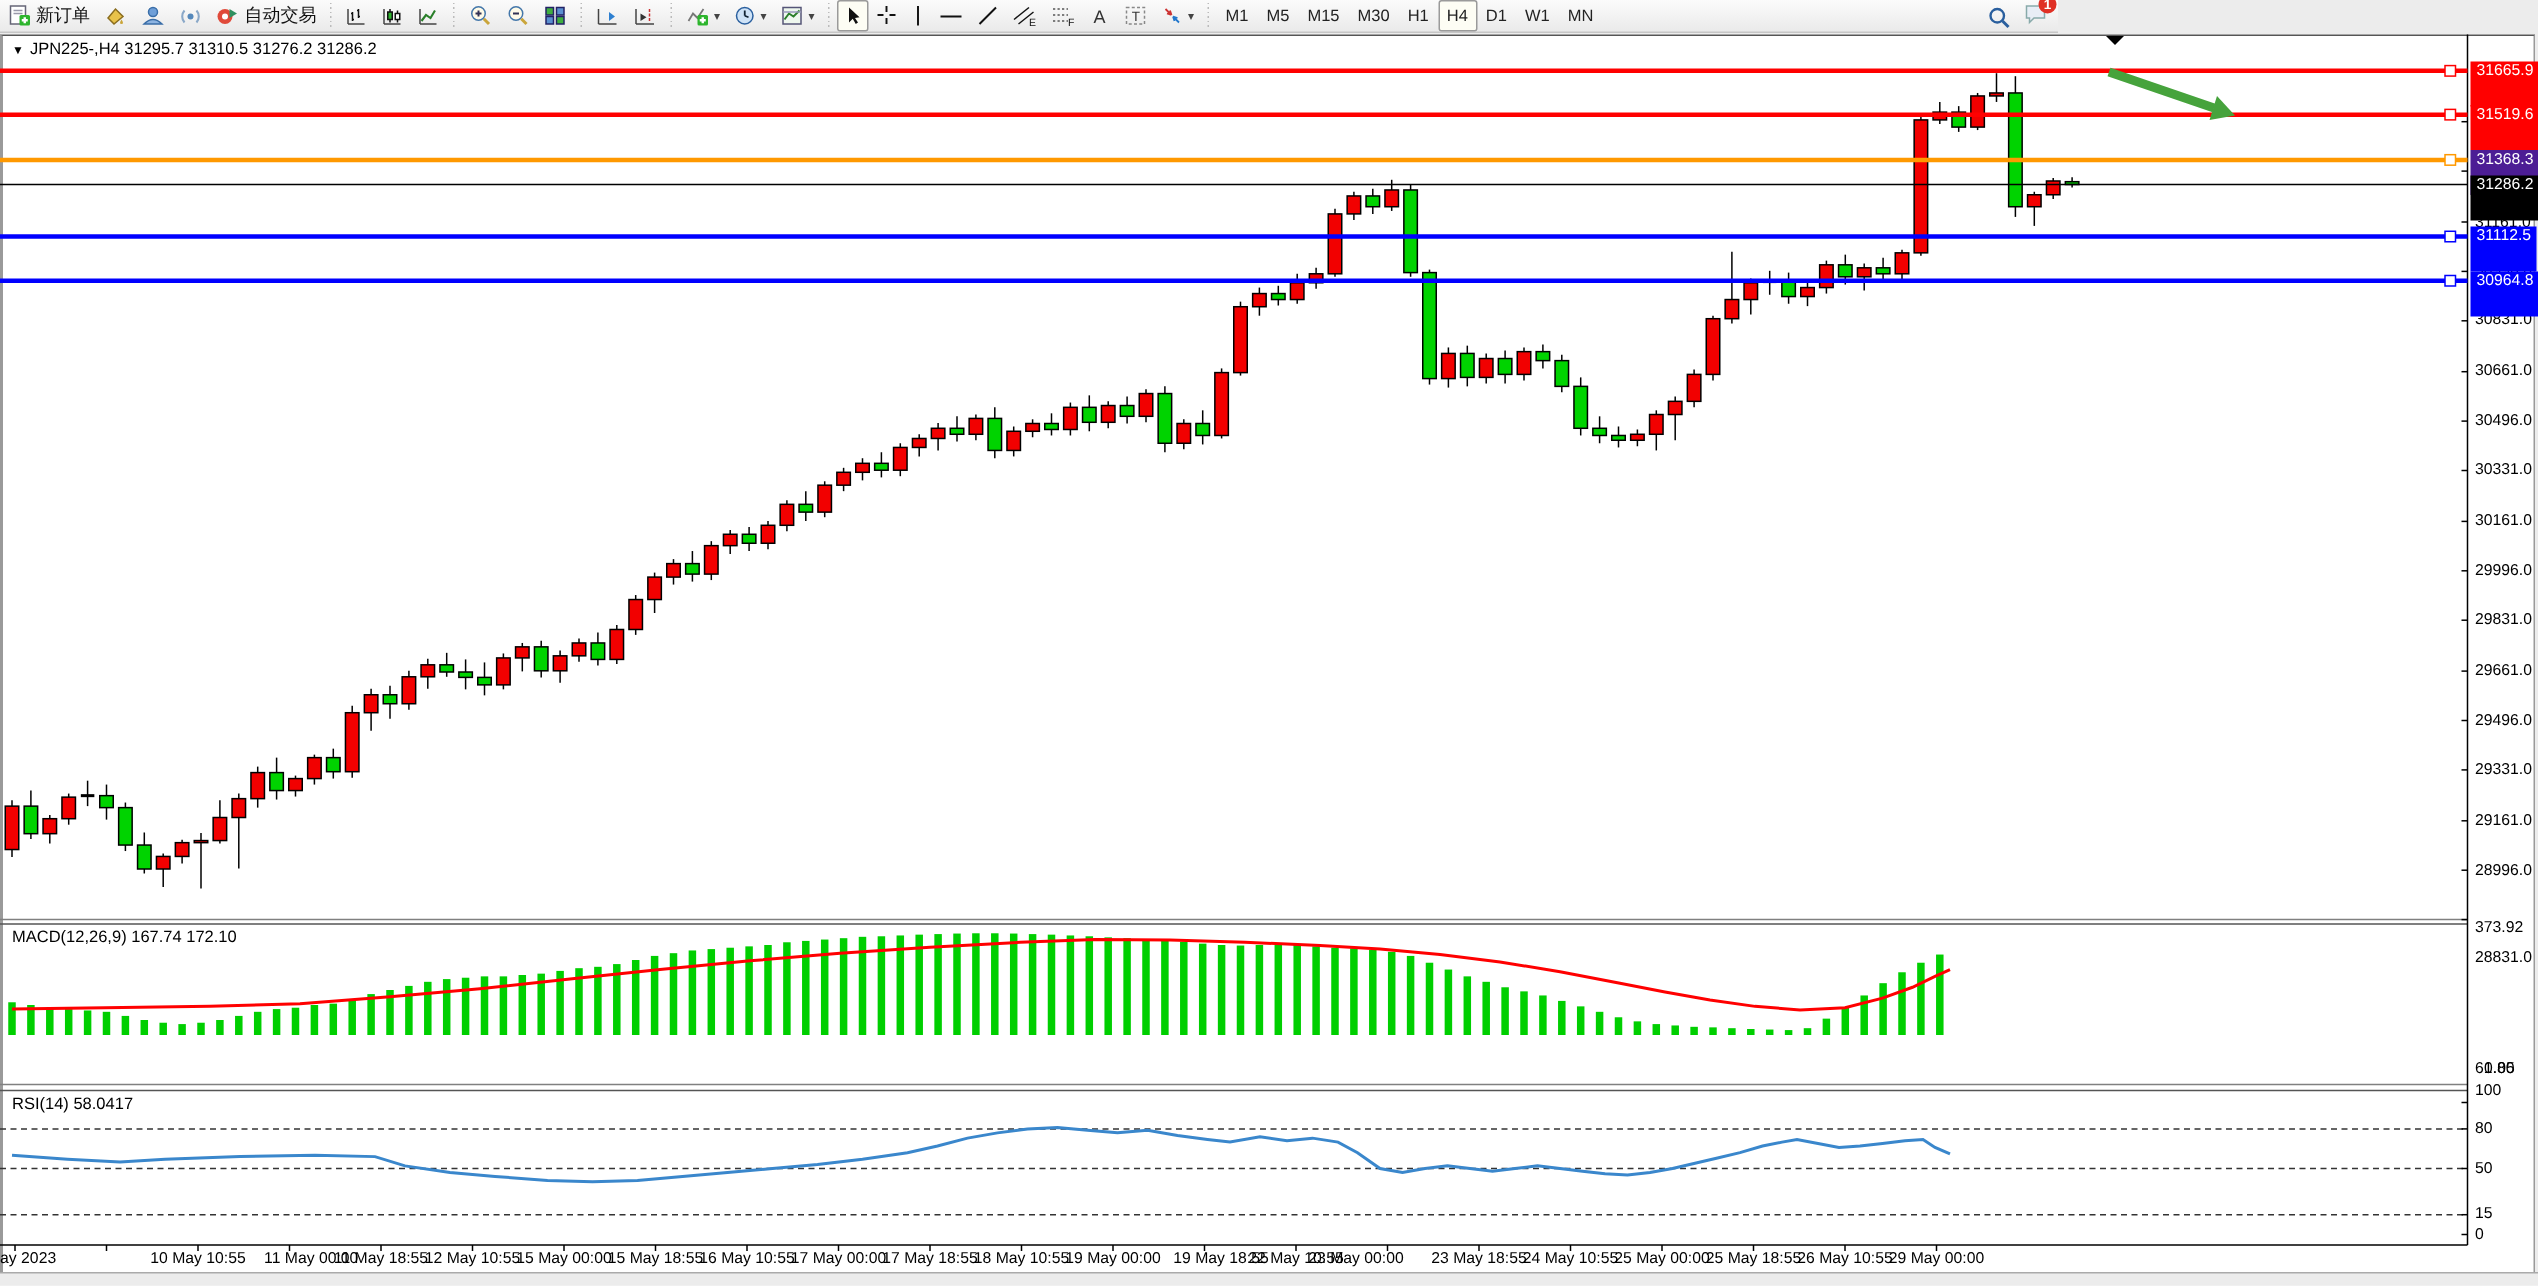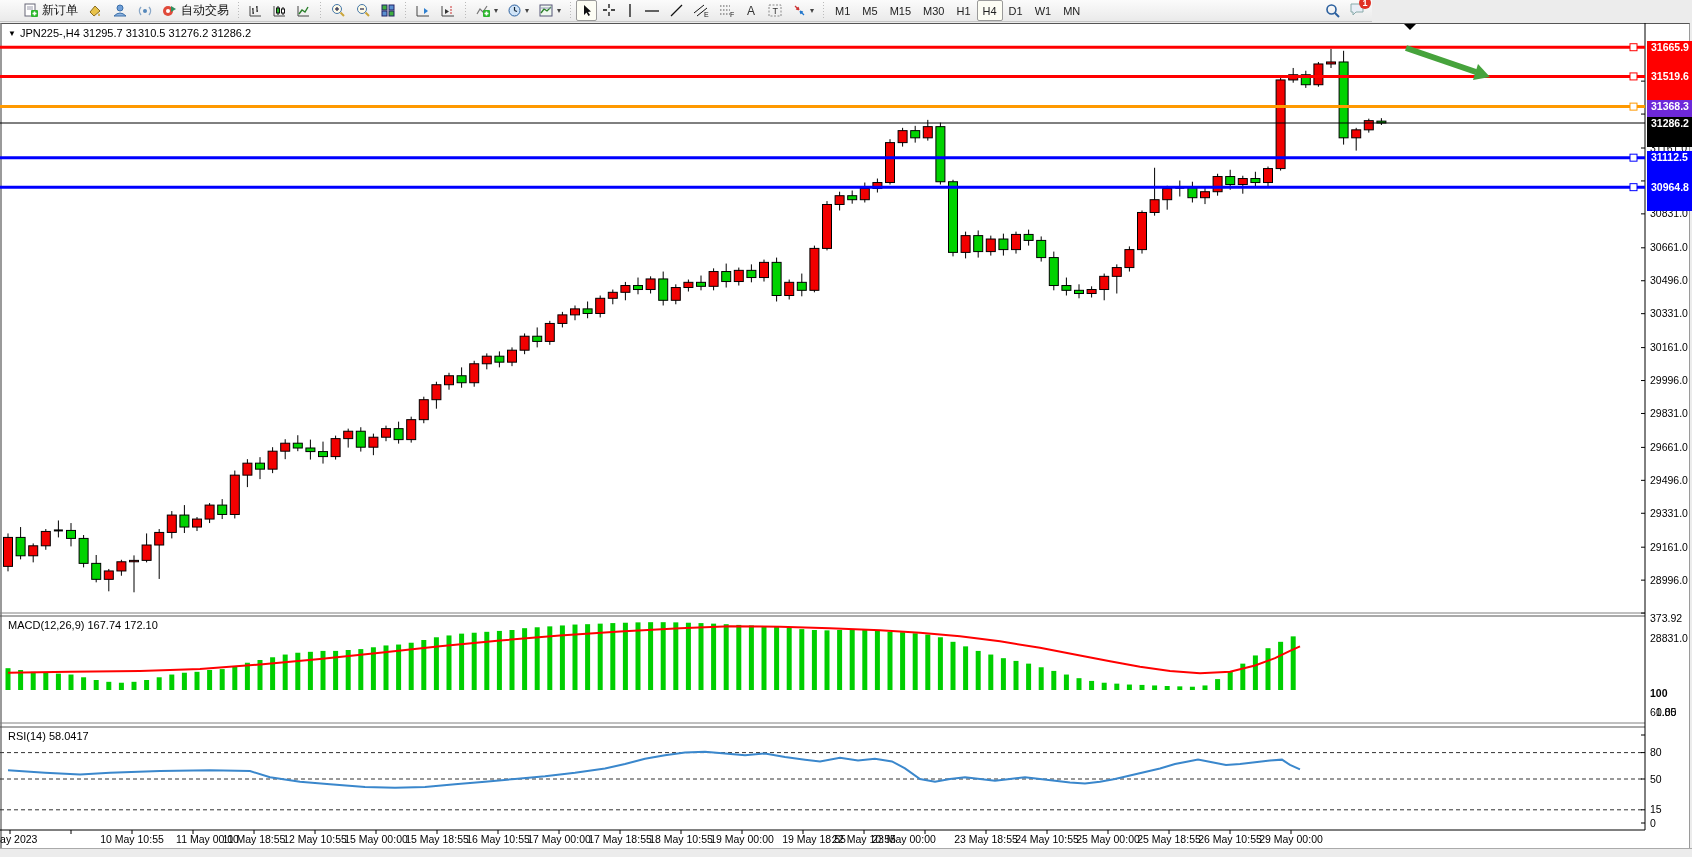--- a/index.html
+++ b/index.html
@@ -1,21 +1,21 @@
 <!DOCTYPE html>
 <html><head>
 <meta charset="utf-8">
 <style>
   html,body{margin:0;padding:0;}
   body{width:1692px;height:857px;position:relative;overflow:hidden;
        background:#ececec;font-family:"Liberation Sans",sans-serif;}
   
   #toolbar{position:absolute;left:0;top:0;width:1372px;height:22px;
            background:linear-gradient(#fbfbfb,#eaeaea);border-bottom:1px solid #c6c6c6;
-           display:flex;align-items:center;padding:0 19px;box-sizing:border-box;gap:1px;}
+           display:flex;align-items:center;padding:0 1px;box-sizing:border-box;gap:1px;}
   .tbtn{display:inline-flex;align-items:center;gap:3px;height:19px;padding:0 3px;
         border:1px solid transparent;border-radius:2px;font-size:12px;color:#111;cursor:default;}
   .tbtn.active{background:#fdfdf4;border:1px solid #9a9a9a;}
   .tbtn svg{display:block;}
   .tsep{width:5px;height:18px;margin:0 2px;
         background:repeating-linear-gradient(#bbb 0 1px,transparent 1px 3px);
         background-size:1px 100%;background-repeat:no-repeat;background-position:2px 0;}
   .tf{font-size:11px;color:#222;padding:0 5px;}
   .caret{font-size:8px;color:#444;}
   #tb-right{position:absolute;right:6px;top:1px;display:flex;align-items:center;gap:8px;}
@@ -24,21 +24,21 @@
               text-align:center;font-weight:bold;}
   
   #chartwin{position:absolute;left:0;top:23px;width:1690px;height:825px;background:#fff;
             border-left:2px solid #9a9a9a;border-right:1px solid #9a9a9a;border-top:1px solid #555;
             box-sizing:border-box;}
   #plot{position:absolute;left:0;top:0;width:1692px;height:857px;pointer-events:none;}
   .overlay-label{position:absolute;font-size:11px;color:#000;white-space:nowrap;}
   #title-row{left:6px;top:3px;display:flex;align-items:center;gap:4px;font-size:11px;}
   .axis-label{position:absolute;left:1650px;font-size:10.5px;color:#000;white-space:nowrap;}
   .badge{position:absolute;left:1647px;height:30px;line-height:13px;padding:0 4px;
-         font-size:10.5px;font-weight:bold;color:#fff;white-space:nowrap;text-align:right;}
+         font-size:10.5px;font-weight:normal;color:#fff;white-space:nowrap;text-align:right;}
   .date-label{position:absolute;top:833px;font-size:10.5px;color:#000;white-space:nowrap;
               transform:translateX(-50%);}
   #statusbar{position:absolute;left:0;top:848px;width:1692px;height:9px;background:#ececec;
              border-top:1px solid #aaa;}
 </style>
 </head>
 <body>
 
 <div id="toolbar">
   <div class="tbtn">
@@ -665,28 +665,28 @@
     <div class="axis-label" style="top:374.0349301397206px;">29996.0</div>
     <div class="axis-label" style="top:406.9690618762475px;">29831.0</div>
     <div class="axis-label" style="top:440.9011976047904px;">29661.0</div>
     <div class="axis-label" style="top:473.8353293413174px;">29496.0</div>
     <div class="axis-label" style="top:506.7694610778443px;">29331.0</div>
     <div class="axis-label" style="top:540.7015968063872px;">29161.0</div>
     <div class="axis-label" style="top:573.6357285429142px;">28996.0</div>
     <div class="axis-label" style="top:632px;">28831.0</div>
     <div class="badge" style="top:40.72155688622725px;background:#ff0000;">31665.9</div>
     <div class="badge" style="top:69.92315369261506px;background:#ff0000;">31519.6</div>
-    <div class="badge" style="top:100.1227544910181px;background:#6d28d9;">31368.3</div>
+    <div class="badge" style="top:100.1227544910181px;background:#4c1d95;">31368.3</div>
     <div class="badge" style="top:116.50998003992001px;background:#000000;">31286.2</div>
     <div class="badge" style="top:151.1806387225549px;background:#0000ff;">31112.5</div>
     <div class="badge" style="top:180.66167664670672px;background:#0000ff;">30964.8</div>
     <div class="axis-label" style="top:612px;">373.92</div>
     <div class="axis-label" style="top:706px;">61.80</div>
     <div class="axis-label" style="top:706px;left:1656px;">0.05</div>
-    <div class="axis-label" style="top:687px;font-weight:bold;">100</div>
+    <div class="axis-label" style="top:721px;">100</div>
     <div class="axis-label" style="top:746.1px;">80</div>
     <div class="axis-label" style="top:772.5px;">50</div>
     <div class="axis-label" style="top:803.3px;">15</div>
     <div class="axis-label" style="top:816.5px;">0</div>
     <div class="date-label" style="left:10px;">9 May 2023</div>
     <div class="date-label" style="left:71px;margin-top:31px;">9 May 18:55</div>
     <div class="date-label" style="left:132px;">10 May 10:55</div>
     <div class="date-label" style="left:193px;padding-left:29px;">11 May 00:00</div>
     <div class="date-label" style="left:254px;">11 May 18:55</div>
     <div class="date-label" style="left:315px;">12 May 10:55</div>

